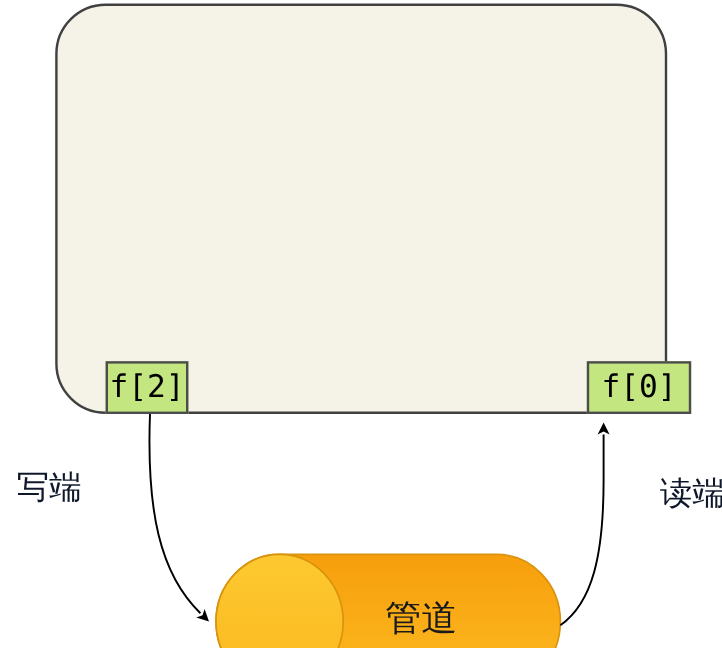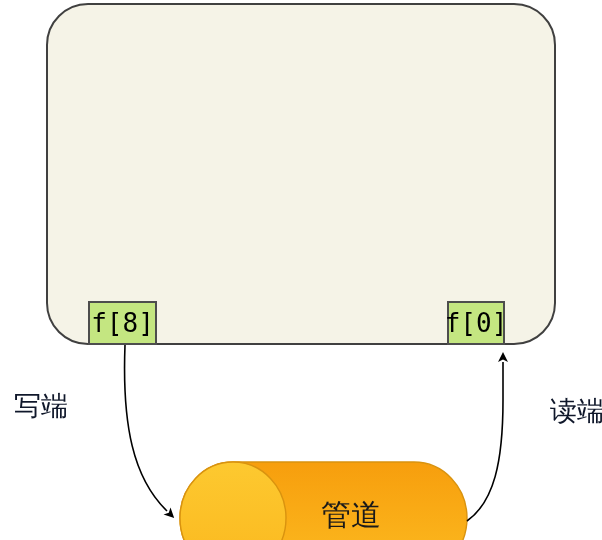--- a/index.html
+++ b/index.html
@@ -21,21 +21,21 @@
     position:absolute;left:0;top:168px;width:100%;text-align:center;
     font-size:26px;font-family:"DejaVu Sans Mono",monospace;color:#000;
   }
   .fd-box{
     position:absolute;top:301px;height:44px;box-sizing:border-box;
     border:2px solid var(--fd_stroke,#4d4d4d);background:var(--fd_fill,#c4e681);
     display:flex;align-items:center;justify-content:center;
     font-family:"DejaVu Sans Mono",monospace;font-size:26px;color:#000;z-index:3;
   }
   .fd-write{left:88px;width:69px;}
-  .fd-read{left:447px;width:58px;}
+  .fd-read{left:489px;width:87px;}
   .end-label{
     position:absolute;font-size:27px;color:#0f172a;z-index:3;white-space:nowrap;
   }
   .end-label.write{left:14px;top:388px;}
   .end-label.read{left:526px;top:393px;margin-left:24px;}
   .pipe-label{
     position:absolute;left:289px;top:495px;width:124px;text-align:center;
     font-size:30px;color:#1a1a1a;z-index:3;
   }
   svg.overlay{position:absolute;left:0;top:0;z-index:2;pointer-events:none;}
@@ -71,21 +71,21 @@
 
     <path d="M 233,462 L 414,462 A 53,56 0 0 1 414,574 L 233,574 A 53,56 0 0 1 233,462 Z" fill="url(#cylBody)" class="cyl-outline"></path>
     <ellipse cx="233" cy="518" rx="53" ry="56" fill="url(#cylCap)" class="cyl-outline"></ellipse>
 
     <path d="M 125,345 C 122,425 133,478 167,511" class="arrow-path" marker-end="url(#arrowHead)"></path>
 
     <path d="M 467,521 C 494,502 503,462 503,400 L 503,362" class="arrow-path" marker-end="url(#arrowHead)"></path>
   </svg>
 
   <div class="fd-box fd-write">
-    <span>f[8]</span>
+    <span>f[2]</span>
   </div>
   <div class="fd-box fd-read">
     <span>f[0]</span>
   </div>
 
   <div class="end-label write">写端</div>
   <div class="end-label read">读端</div>
 
   <div class="pipe-label">管道</div>
 

